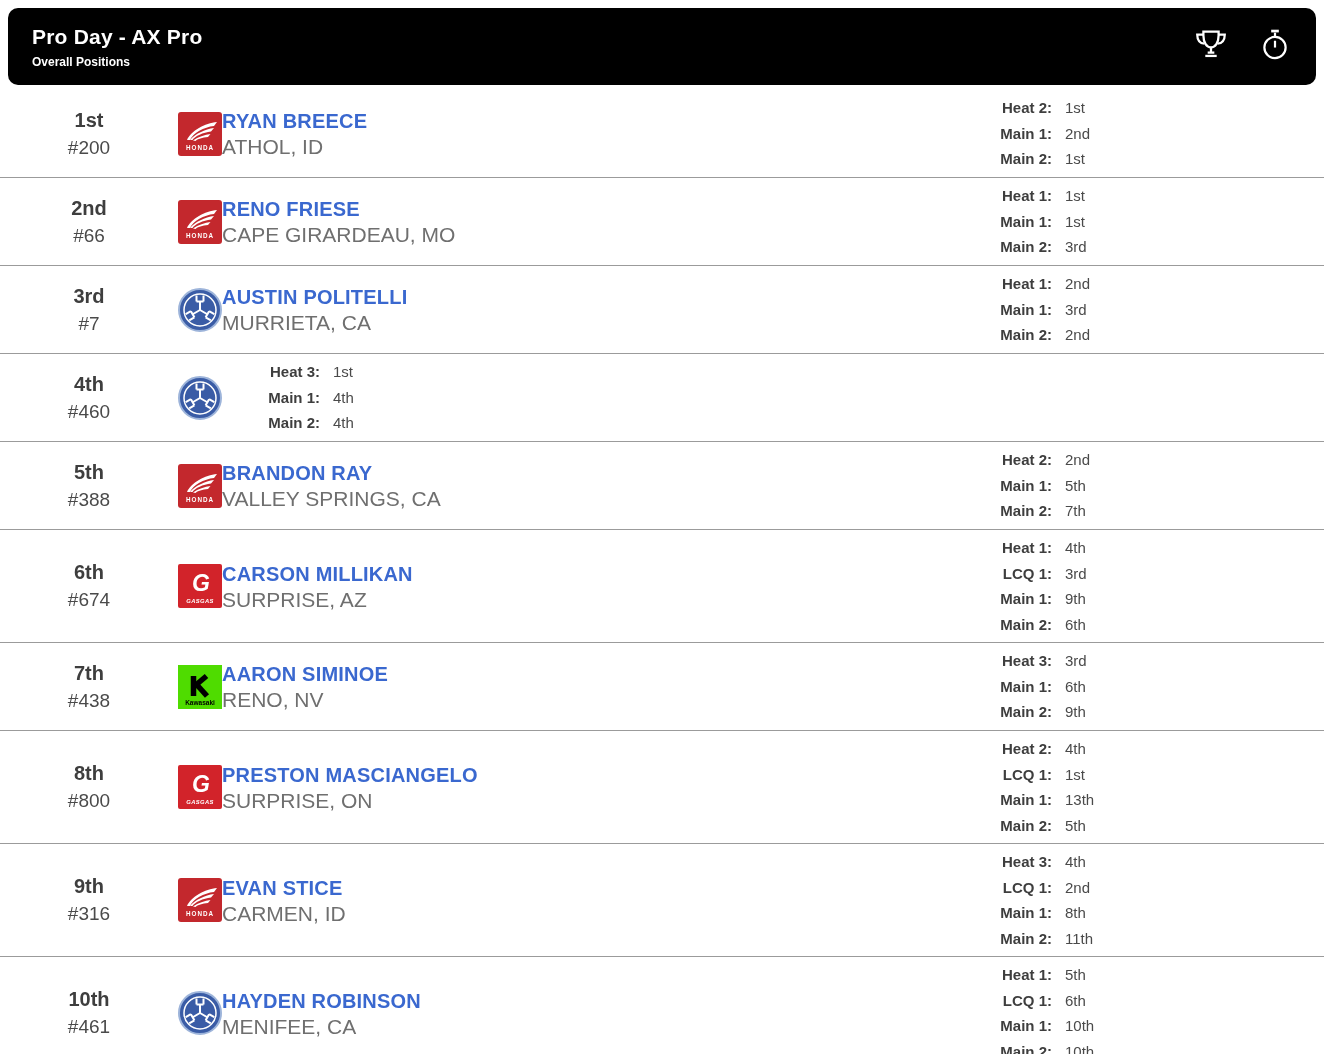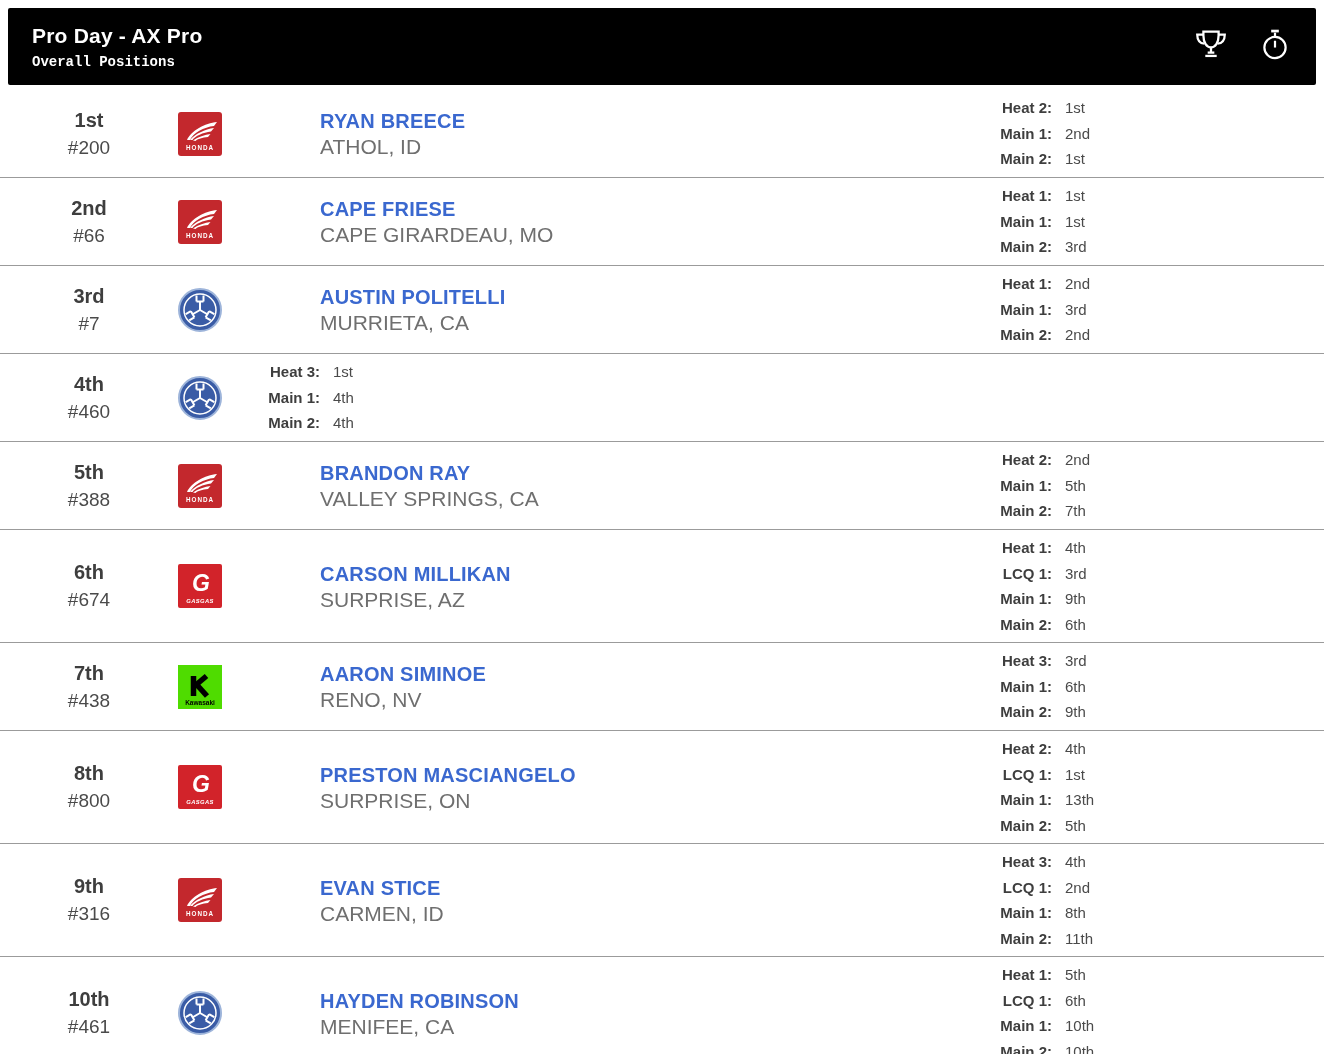--- a/index.html
+++ b/index.html
@@ -7,30 +7,30 @@
     margin: 0; padding: 0;
     width: 1324px; height: 1054px;
     overflow: hidden;
     background: #ffffff;
     font-family: "Liberation Sans", sans-serif;
   }
   .header {
     margin: 8px 8px 5px 8px;
     height: 77px;
     background: var(--header-bg, #000);
-    border-radius: 2px;
+    border-radius: 10px;
     display: flex;
     align-items: center;
     justify-content: space-between;
     padding: 14px 24px;
     color: var(--header-text, #fff);
   }
   .header-titles { display: flex; flex-direction: column; gap: 6px; }
   .header-title { font-size: 21px; font-weight: bold; letter-spacing: 0.2px; }
-  .header-subtitle { font-size: 14px; font-weight: bold; font-family: Liberation Mono, monospace; }
+  .header-subtitle { font-size: 12px; font-weight: bold; }
   .header-icons { display: flex; align-items: center; gap: 28px; }
   .icon-btn { background: none; border: none; padding: 0; margin: 0; cursor: pointer; display: flex; align-items: center; }
 
   .rider-list { width: 1324px; }
   .row {
     display: grid;
     grid-template-columns: 178px 44px 1fr 370px;
     align-items: center;
     min-height: 88px;
     padding: 5px 0;
@@ -39,21 +39,21 @@
   }
   .row:last-child { border-bottom: none; }
 
   .pos-block { text-align: center; }
   .pos  { font-size: 20px; font-weight: bold; color: var(--pos-text, #3e3e3e); line-height: 27px; }
   .num  { font-size: 19px; color: var(--sec-text, #4a4a4a); line-height: 27px; }
 
   .logo-wrap { width: 44px; height: 44px; }
   .logo-wrap svg { display: block; }
 
-  .name-block { padding-left: 98px; }
+  .name-block { }
   .name { font-size: 20px; font-weight: bold; color: var(--accent, #3a68cf); line-height: 26px; letter-spacing: 0.2px; }
   .loc  { font-size: 21px; color: var(--loc-text, #6f6f6f); line-height: 25px; }
 
   .results { padding-right: 10px; }
   .res-line { display: flex; line-height: 25.5px; font-size: 15px; }
   .res-label { width: 98px; text-align: right; font-weight: bold; color: var(--pos-text, #3e3e3e); }
   .res-value { padding-left: 13px; color: var(--sec-text, #4a4a4a); }
 </style>
 </head>
 <body>
@@ -131,21 +131,21 @@
       <div class="logo-wrap">
         <svg width="44" height="44" viewBox="0 0 44 44">
     <rect width="44" height="44" rx="3" fill="#c3282d"></rect>
     <path d="M9 28 C13 19 27 11 39 10 L36 14 C26 15 15 21 12 28 Z" fill="#fff"></path>
     <path d="M12 28 C17 22 27 17 36 16 L33 19.5 C25 20.5 17 24 14.5 28 Z" fill="#fff"></path>
     <path d="M15 28.5 C20 25 27 22.5 32.5 22 L30 25 C24.5 25.5 19.5 27 17.5 29 Z" fill="#fff"></path>
     <text x="22" y="37.5" font-size="6.3" font-weight="bold" fill="#fff" text-anchor="middle" letter-spacing="1">HONDA</text>
   </svg>
       </div>
       <div class="name-block">
-        <div class="name">CAPE FRIESE</div>
+        <div class="name">RENO FRIESE</div>
         <div class="loc">CAPE GIRARDEAU, MO</div>
       </div>
       <div class="results">
         <div class="res-line">
           <span class="res-label">Heat 1:</span>
           <span class="res-value">1st</span>
         </div>
         <div class="res-line">
           <span class="res-label">Main 1:</span>
           <span class="res-value">1st</span>

